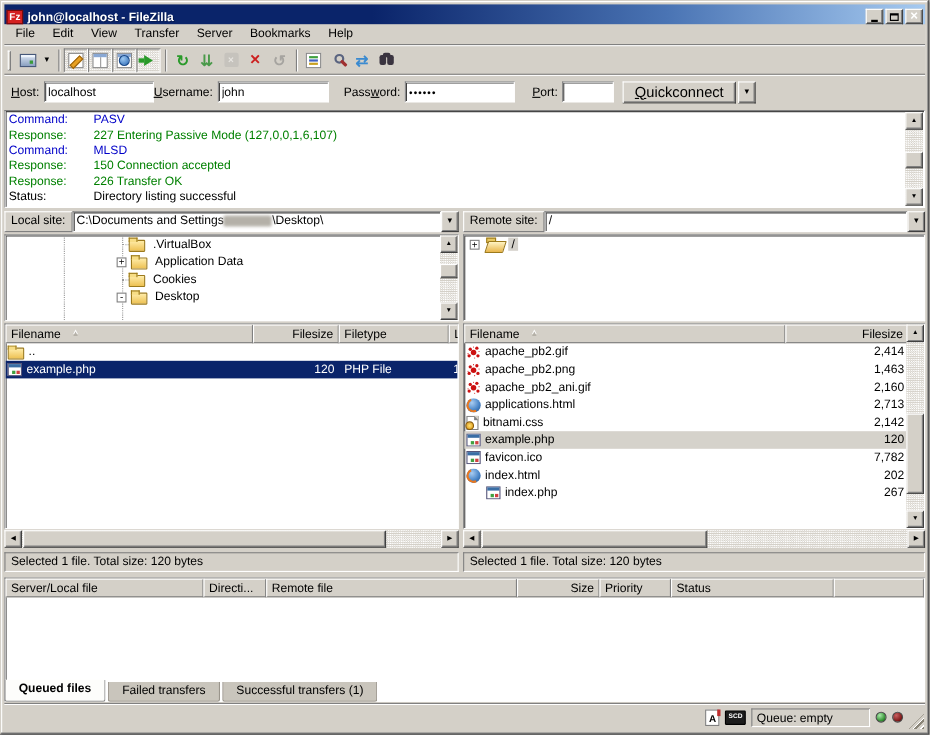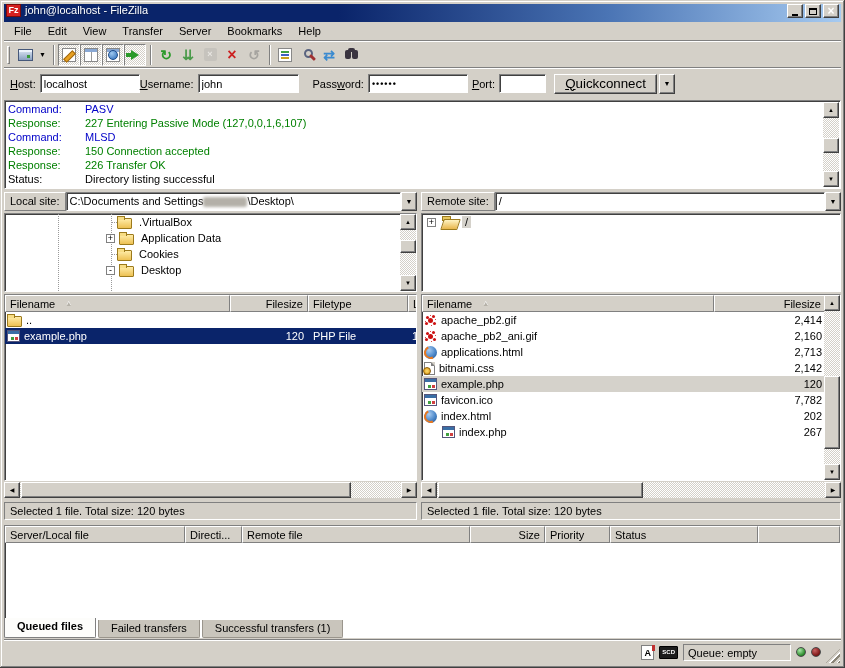--- a/index.html
+++ b/index.html
@@ -7,24 +7,24 @@
   .window { position:relative; width:845px; height:668px; background:#d4d0c8; font-size:11px; color:#000; overflow:hidden;
     box-shadow: inset -1px -1px 0 #404040, inset 1px 1px 0 #d4d0c8, inset -2px -2px 0 #808080, inset 2px 2px 0 #fff; }
 
   
   .raised { background:#d4d0c8; border:1px solid; border-color:#fff #404040 #404040 #fff; box-shadow: inset -1px -1px 0 #808080; }
   .raised-lite { background:#d4d0c8; border:1px solid; border-color:#fff #808080 #808080 #fff; }
   .sunken { background:#fff; border:1px solid; border-color:#808080 #fff #fff #808080; box-shadow: inset 1px 1px 0 #404040; }
   .checker { background-color:#e6e3dd; background-image:repeating-conic-gradient(#fff 0% 25%, #d4d0c8 0% 50%); background-size:2px 2px; }
 
   
-  .titlebar { position:absolute; left:4px; top:4px; right:4px; height:18px; display:flex; align-items:flex-start; padding:0 2px;
+  .titlebar { position:absolute; left:4px; top:4px; right:4px; height:18px; display:flex; align-items:flex-end; padding:0 2px;
     background:linear-gradient(90deg,#0a246a 0%,#0a246a 40%,#4a74b4 72%,#a6caf0 100%); color:#fff; }
   .fzicon { width:15px; height:13px; background:#d42020; border:1px solid #7a0a0a; color:#fff; font-weight:bold; font-size:9px; line-height:11px; text-align:center; }
-  .title-text { font-weight:normal; margin-left:4px; flex:1; text-shadow:1px 1px 0 #00000040; }
+  .title-text { font-weight:bold; margin-left:4px; flex:1; text-shadow:1px 1px 0 #00000040; }
   .wbtns { display:flex; gap:2px; }
   .wbtn { width:16px; height:14px; display:flex; align-items:center; justify-content:center; }
   .g-min { width:6px; height:2px; background:#000; margin-top:7px; }
   .g-max { width:8px; height:7px; border:1px solid #000; border-top-width:2px; }
   .g-close::before { content:"×"; font-weight:bold; font-size:12px; line-height:10px; }
 
   
   .menubar { position:absolute; left:4px; top:22px; right:4px; height:19px; display:flex; align-items:center; padding-left:2px;
     border-bottom:1px solid #808080; box-shadow:0 1px 0 #fff; }
   .menu-item { padding:2px 8px 3px 8px; }
@@ -250,21 +250,21 @@
       </span>
   </div>
 
   <div class="qcbar">
     <label class="qc-label"><span></span><u>H</u><span>ost:</span></label>
     <input class="tfield" style="width: 100px;" value="localhost">
     <label class="qc-label" style=""><span></span><u>U</u><span>sername:</span></label>
     <input class="tfield" style="width: 101px;" value="john">
     <label class="qc-label" style="margin-left:14px"><span>Pass</span><u>w</u><span>ord:</span></label>
     <input class="tfield pwfield" style="width: 100px;" value="••••••">
-    <label class="qc-label" style="margin-left:4px"><span></span><u>P</u><span>ort:</span></label>
+    <label class="qc-label" style="margin-left:16px"><span></span><u>P</u><span>ort:</span></label>
     <input class="tfield" style="width: 47px;" value="">
     <button class="qc-btn raised"><u>Q</u><span>uickconnect</span></button>
     <span class="qc-dd raised">▼</span>
   </div>
 
   <div class="log sunken">
     <div class="log-line" style="color: rgb(0, 0, 200);">
         <span class="log-label">Command:</span>
         <span>PASV</span>
       </div>
@@ -385,20 +385,27 @@
           <span class="sort-asc">▲</span>
         </span>
       <span class="hcell right" style="flex:1">Filesize</span>
     </div>
     <div class="frow" style="width:404px">
         <span class="fcell" style="width:292px; padding-left:2px">
           <span class="icon icon-image"></span>
           <span>apache_pb2.gif</span>
         </span>
         <span class="fcell right" style="flex:1">2,414</span>
+      </div>
+    <div class="frow" style="width:404px">
+        <span class="fcell" style="width:292px; padding-left:2px">
+          <span class="icon icon-image"></span>
+          <span>apache_pb2.png</span>
+        </span>
+        <span class="fcell right" style="flex:1">1,463</span>
       </div>
     <div class="frow" style="width:404px">
         <span class="fcell" style="width:292px; padding-left:2px">
           <span class="icon icon-image"></span>
           <span>apache_pb2_ani.gif</span>
         </span>
         <span class="fcell right" style="flex:1">2,160</span>
       </div>
     <div class="frow" style="width:404px">
         <span class="fcell" style="width:292px; padding-left:2px">

